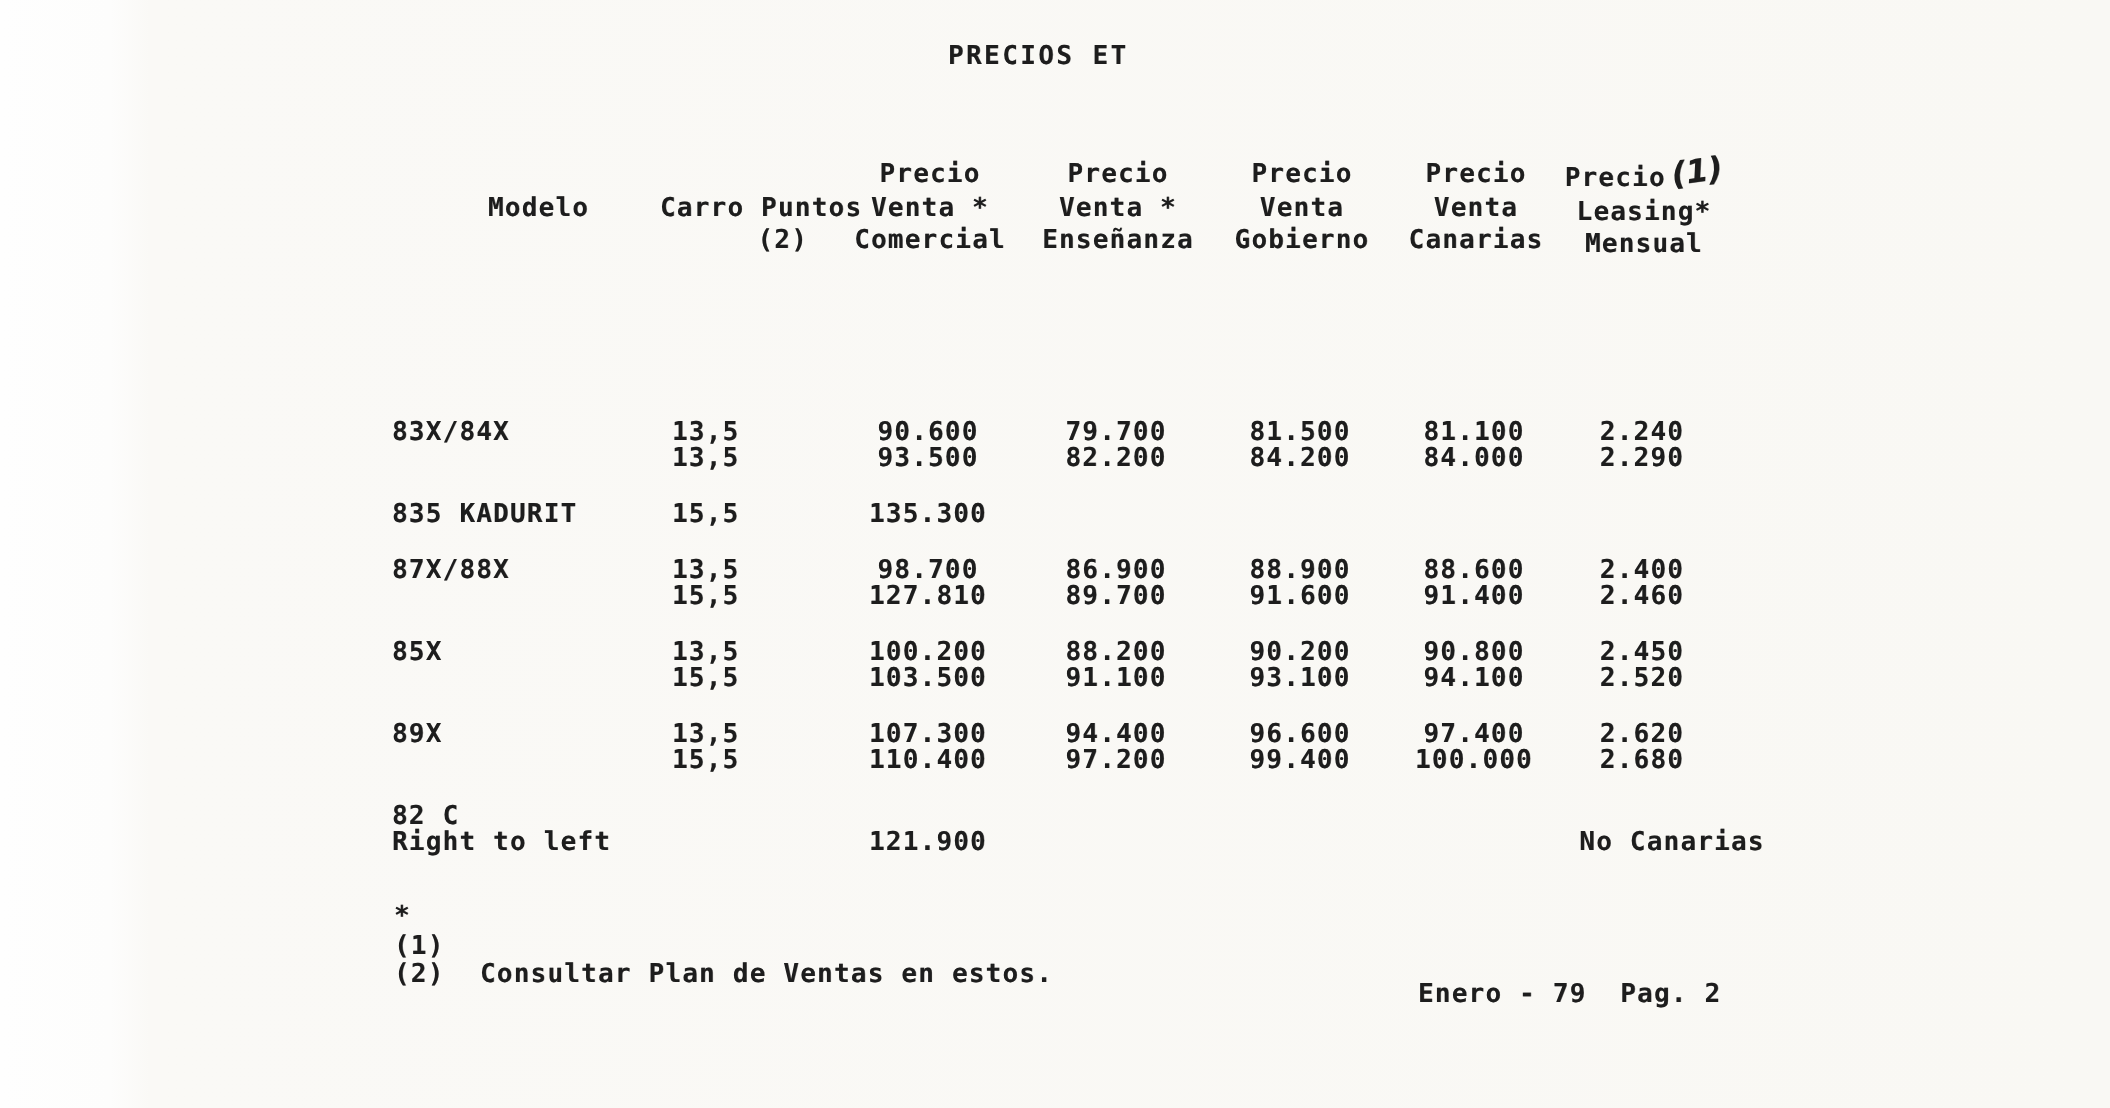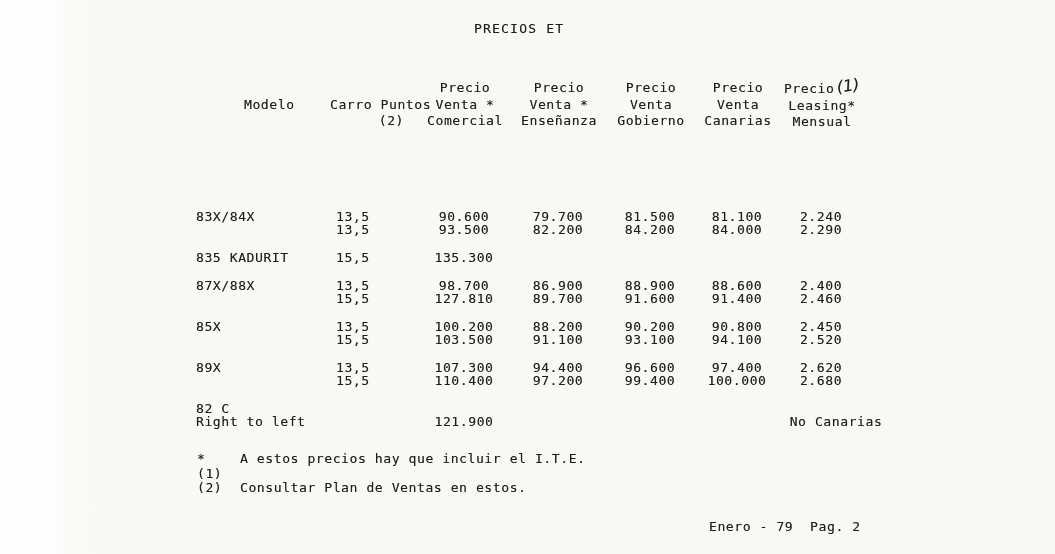--- a/index.html
+++ b/index.html
@@ -4,21 +4,21 @@
 <style>
   html,body { margin:0; padding:0; }
   body {
     width:1055px; height:554px; overflow:hidden;
     background:#ffffff;
   }
   .page {
     position:relative; width:1055px; height:554px;
     background:linear-gradient(90deg,#fefefe 0px,#fdfdfc 55px,#faf9f6 75px,#f9f8f4 100%);
     font-family:"DejaVu Sans Mono","Liberation Mono",monospace;
-    font-weight:normal; color:#1d1d1d; font-size:13px; letter-spacing:0.6px;
+    font-weight:bold; color:#1d1d1d; font-size:13px; letter-spacing:0.6px;
     text-shadow:0.2px 0.2px 0.3px rgba(25,25,25,0.45);
   }
   .title { position:absolute; left:474px; top:21px; letter-spacing:1.2px; white-space:nowrap; }
 
   .thead {
     position:absolute; left:196px; top:80px;
     display:grid; grid-template-columns:134px 88px 94px 94px 90px 84px 84px;
   }
   .hc { line-height:16.5px; white-space:nowrap; }
   .h-modelo { padding-top:16.5px; padding-left:48px; }
@@ -39,21 +39,21 @@
   }
   .trow.gap { margin-top:15px; }
   .c    { overflow:visible; }
   .cp   { padding-left:6px; }
   .cn   { text-align:center; padding-right:2px; }
   .ovr  { margin-right:-30px; }
 
   .fnotes { position:absolute; left:197px; top:452px; }
   .fnote { display:grid; grid-template-columns:43px auto; line-height:14.6px; white-space:nowrap; }
 
-  .footer { position:absolute; left:709px; top:519px; white-space:pre; }
+  .footer { position:absolute; left:709px; top:490px; white-space:pre; }
 </style>
 </head>
 <body>
 
 <div class="page">
 
   <div class="title">PRECIOS ET</div>
 
   <div class="thead">
     <div class="hc h-modelo">
@@ -202,21 +202,20 @@
       <span class="c cn"></span>
       <span class="c cn"></span>
       <span class="c cn ovr">No Canarias</span>
     </div>
 
   </div>
 
   <div class="fnotes">
     <div class="fnote">
       <span class="fm">*</span>
-      <span class="ft">A estos precios hay que incluir el I.T.E.</span>
     </div>
     <div class="fnote">
       <span class="fm">(1)</span>
     </div>
     <div class="fnote">
       <span class="fm">(2)</span>
       <span class="ft">Consultar Plan de Ventas en estos.</span>
     </div>
   </div>
 

